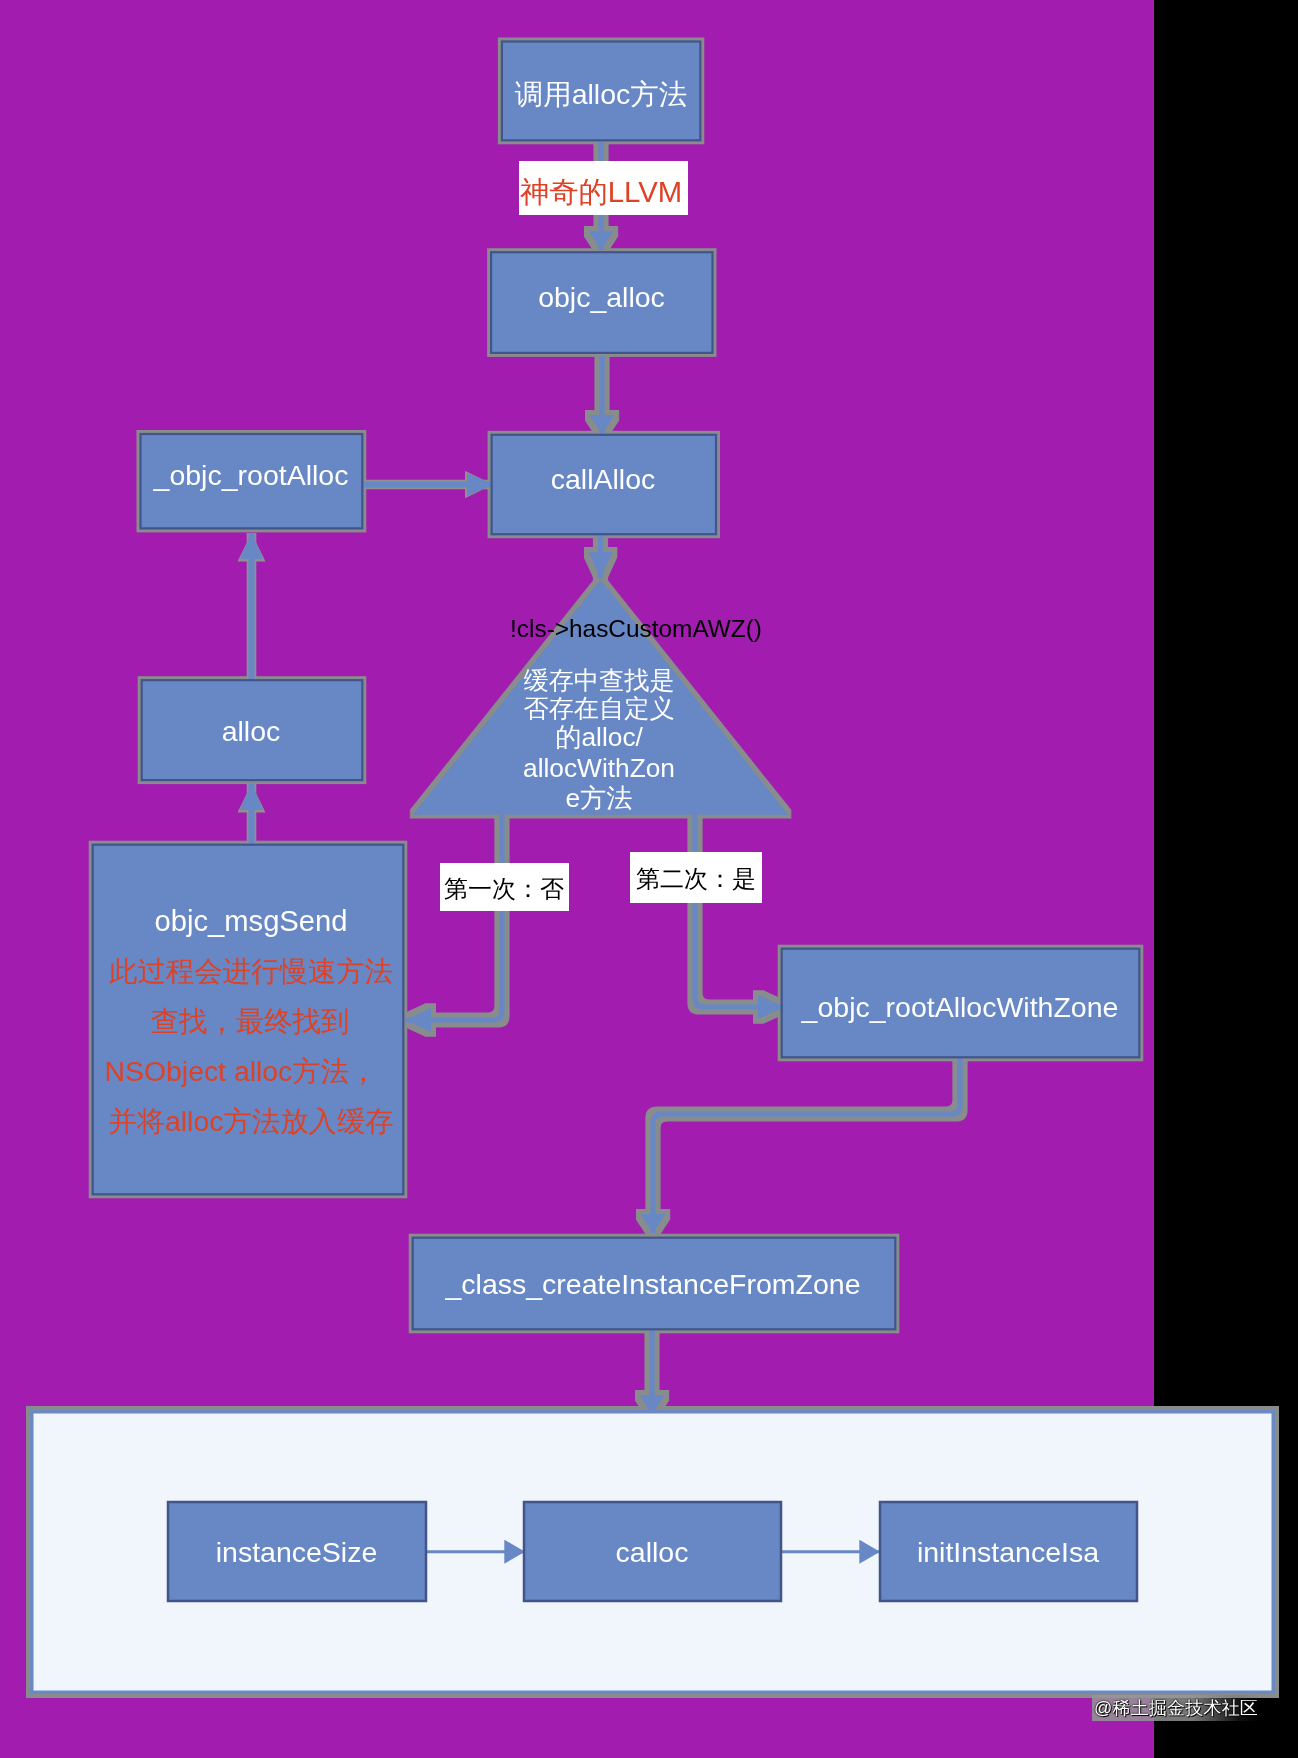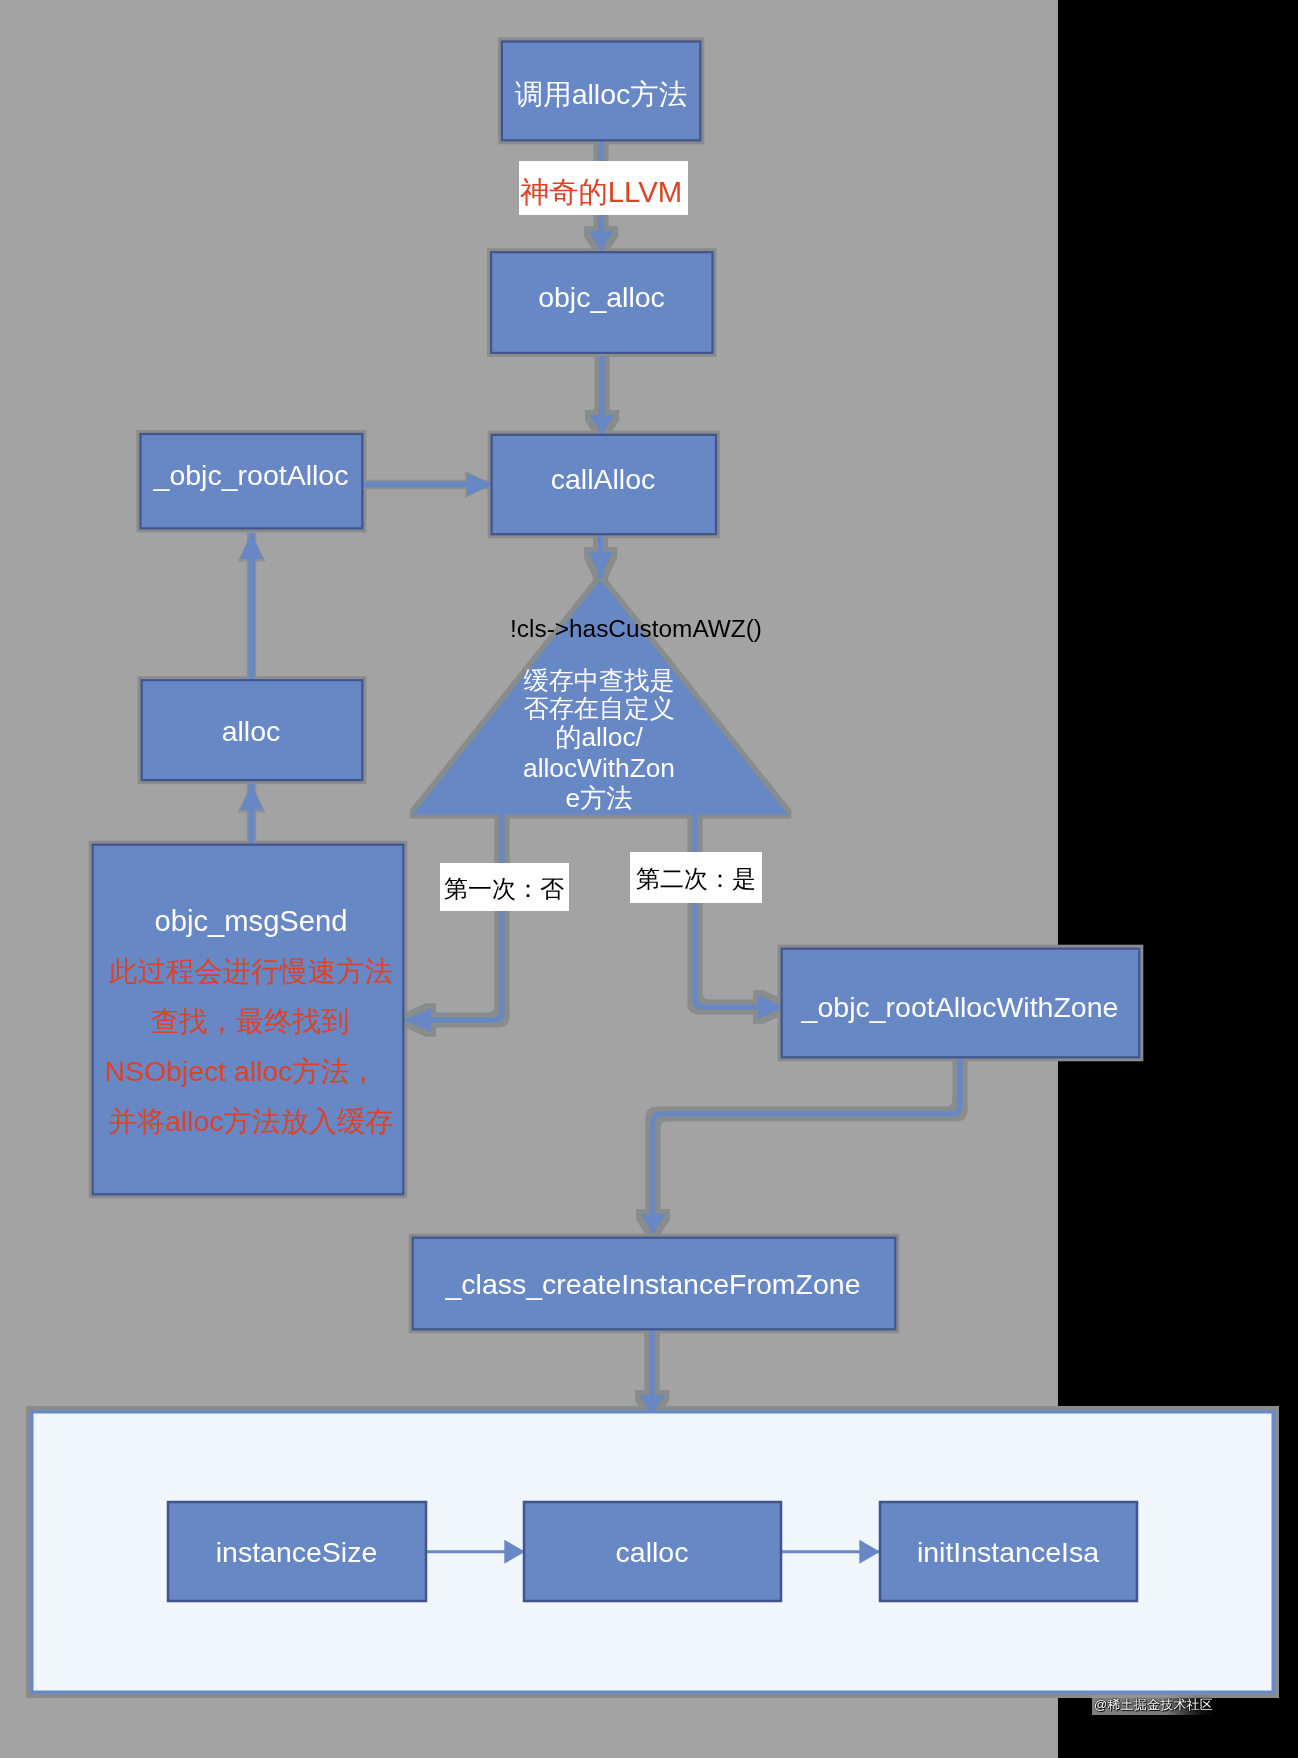--- a/index.html
+++ b/index.html
@@ -5,23 +5,23 @@
   html, body {
     margin: 0;
     padding: 0;
     background: #000000;
     width: 1298px;
     height: 1758px;
     overflow: hidden;
   }
   #stage {
     position: relative;
-    width: 1058px;
+    width: 1154px;
     height: 1758px;
-    background: #a3a3a3;
+    background: #a21caf;
   }
   svg.diagram {
     position: absolute;
     left: 0;
     top: 0;
     width: 1298px;
     height: 1758px;
     display: block;
   }
   .nlabel {
@@ -56,21 +56,21 @@
   }
   .elabel.cn {
     font-family: "Liberation Serif", serif;
     font-size: 24px;
   }
   #watermark {
     position: absolute;
     left: 1092px;
     top: 1695px;
     font-family: "Liberation Sans", sans-serif;
-    font-size: 13px;
+    font-size: 18px;
     letter-spacing: 0.2px;
     color: #FFFFFF;
     text-shadow: 0 0 1px #000, 0 0 2px #000, 1px 1px 0 #111;
     white-space: nowrap;
     background: linear-gradient(to right, rgba(150,150,150,0.85) 0%, rgba(150,150,150,0.8) 60%, rgba(80,80,80,0.2) 88%, rgba(0,0,0,0) 100%);
     padding: 1px 2px;
   }
 </style>
 </head>
 <body>

